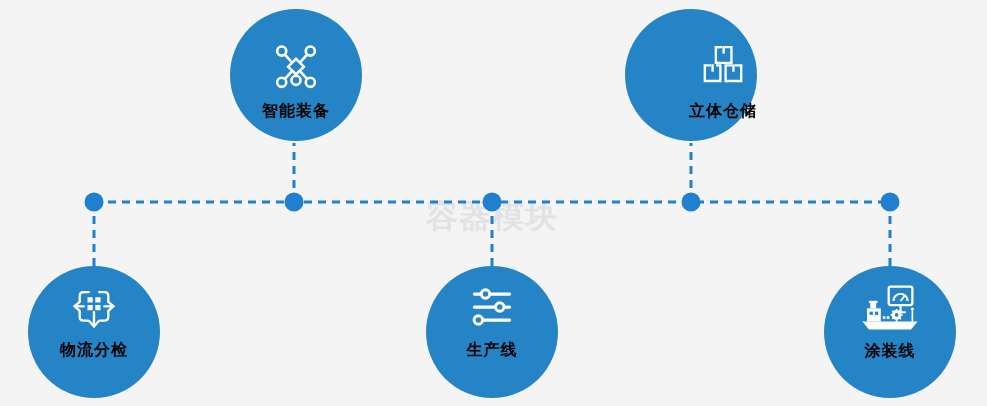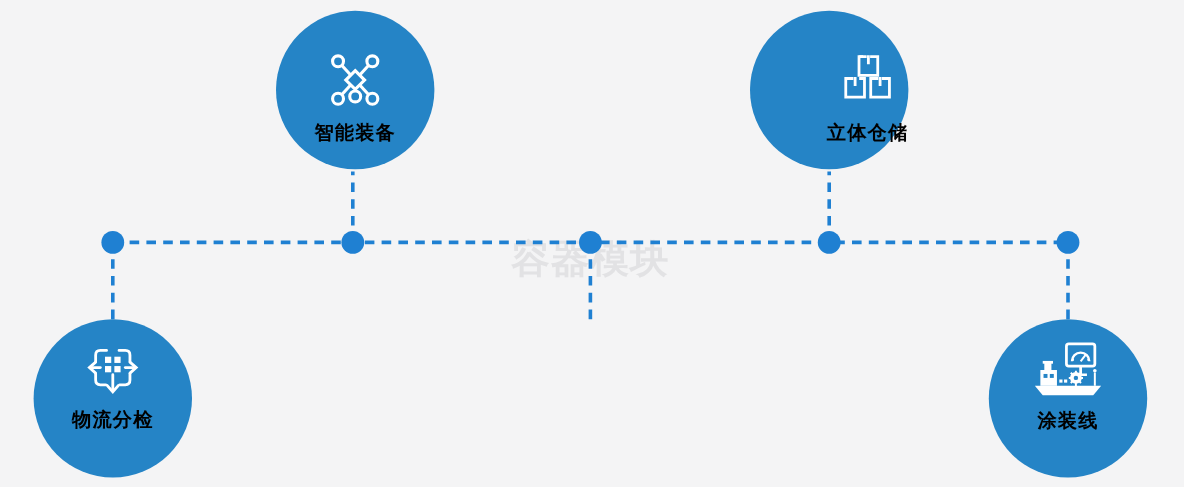--- a/index.html
+++ b/index.html
@@ -118,20 +118,37 @@
           <rect x="30" y="25" width="8" height="8"></rect>
           <rect x="42" y="25" width="8" height="8"></rect>
           <rect x="30" y="37" width="8" height="8"></rect>
           <rect x="42" y="37" width="8" height="8"></rect>
         </g>
       </svg>
       <div class="label">物流分检</div>
     </div>
   </div>
 
+  <div class="node node--bottom pos-bottom-center">
+    <div class="inner">
+      <svg class="icon" viewBox="0 0 80 80">
+        <g stroke="#ffffff" stroke-width="5" stroke-linecap="round" fill="none">
+          <line x1="13" y1="20" x2="67" y2="20"></line>
+          <line x1="13" y1="40" x2="67" y2="40"></line>
+          <line x1="13" y1="60" x2="67" y2="60"></line>
+        </g>
+        <g fill="#2584c6" stroke="#ffffff" stroke-width="4.5">
+          <circle cx="30" cy="20" r="6.5"></circle>
+          <circle cx="52" cy="40" r="6.5"></circle>
+          <circle cx="19" cy="60" r="6.5"></circle>
+        </g>
+      </svg>
+      <div class="label">生产线</div>
+    </div>
+  </div>
 
   <div class="node node--bottom pos-bottom-right">
     <div class="inner">
       <svg class="icon" viewBox="0 0 100 76">
         <rect x="48" y="4" width="36" height="28" rx="3" fill="none" stroke="#ffffff" stroke-width="3.5"></rect>
         <path d="M55 26 A 11 11 0 0 1 77 26" fill="none" stroke="#ffffff" stroke-width="3"></path>
         <line x1="66" y1="26" x2="73" y2="17" stroke="#ffffff" stroke-width="2.5"></line>
         <circle cx="56" cy="24" r="1.6" fill="#ffffff"></circle>
         <circle cx="76" cy="24" r="1.6" fill="#ffffff"></circle>
         <line x1="66" y1="32" x2="66" y2="43" stroke="#ffffff" stroke-width="3.5"></line>

